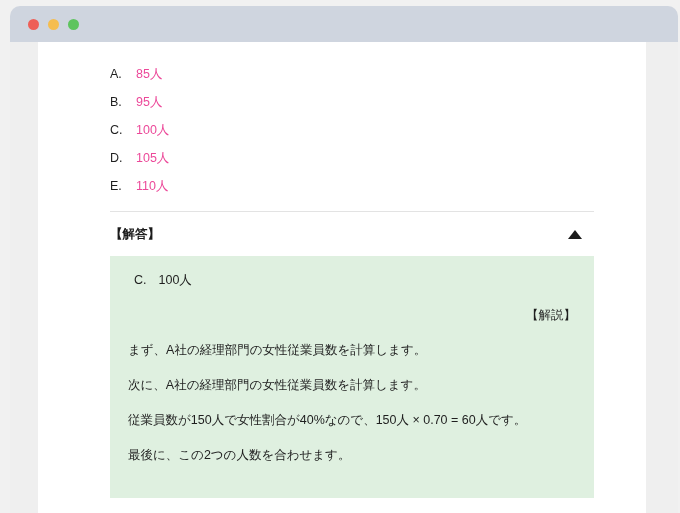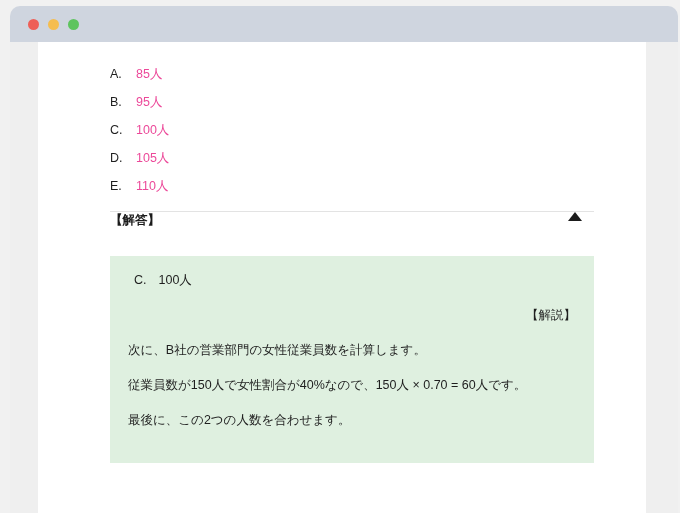--- a/index.html
+++ b/index.html
@@ -100,21 +100,21 @@
     color: #ec4899;
   }
 
   
   .accordion {
     margin-top: 11px;
     border-top: 1px solid #e3e3e3;
   }
   .accordion-header {
     display: flex;
-    align-items: flex-start;
+    align-items: center;
     justify-content: space-between;
     height: 44px;
     cursor: pointer;
   }
   .accordion-title {
     font-size: 12.5px;
     color: #1b1b1b;
     font-weight: 700;
   }
   .chevron {
@@ -208,21 +208,22 @@
           </div>
 
           <div class="answer-panel">
 
             <p class="answer-correct">
               <span class="letter">C.</span><span>100人</span>
             </p>
 
             <p class="explain-label">【解説】</p>
 
-            <p class="explain-line">次に、B社の営業部門の女性従業員数を計算します。</p>
+            <p class="explain-line">まず、A社の経理部門の女性従業員数を計算します。</p>
+            <p class="explain-line">次に、A社の経理部門の女性従業員数を計算します。</p>
             <p class="explain-line">従業員数が150人で女性割合が40%なので、150人 × 0.70 = 60人です。</p>
             <p class="explain-line">最後に、この2つの人数を合わせます。</p>
 
           </div>
 
         </div>
 
       </div>
     </div>
   </div>

